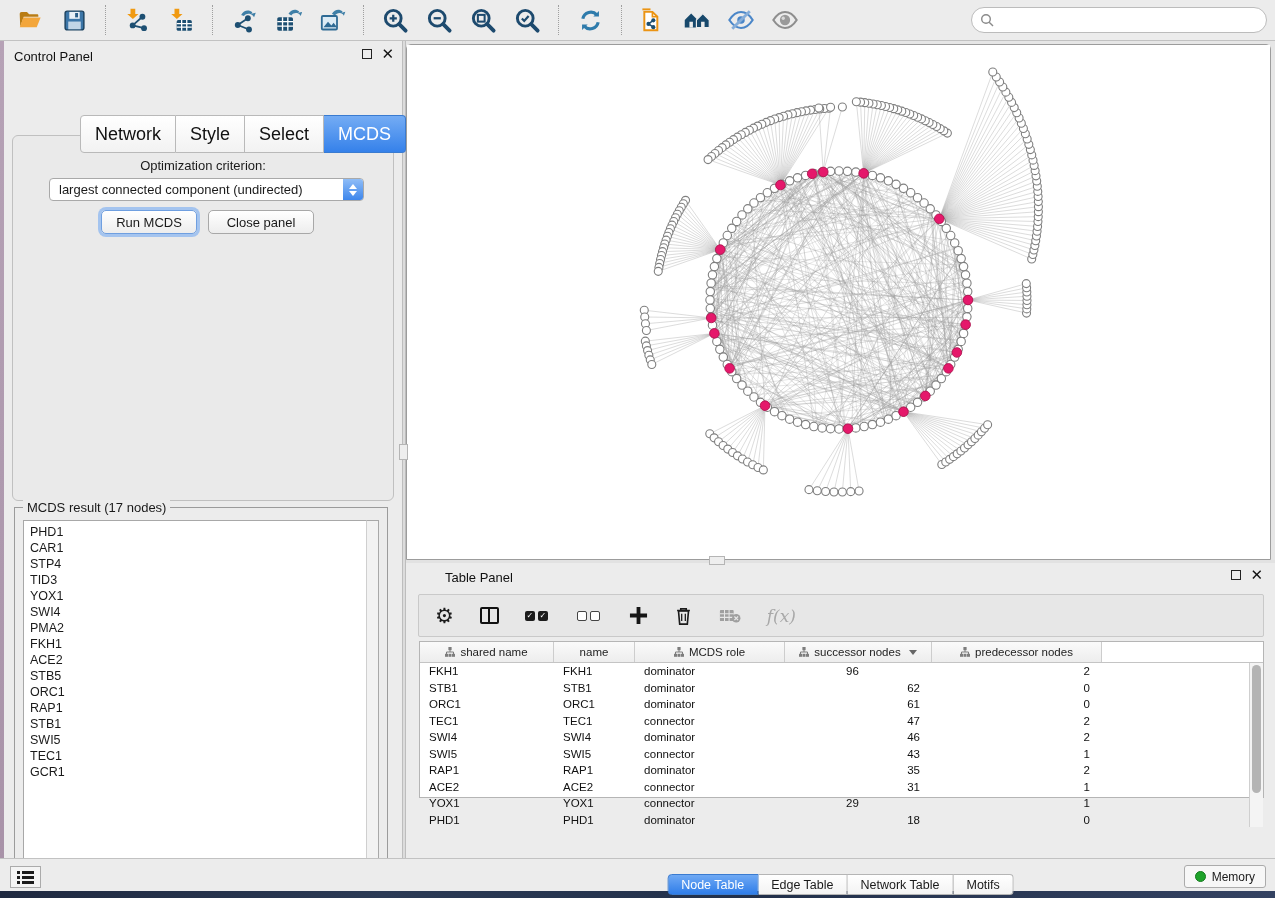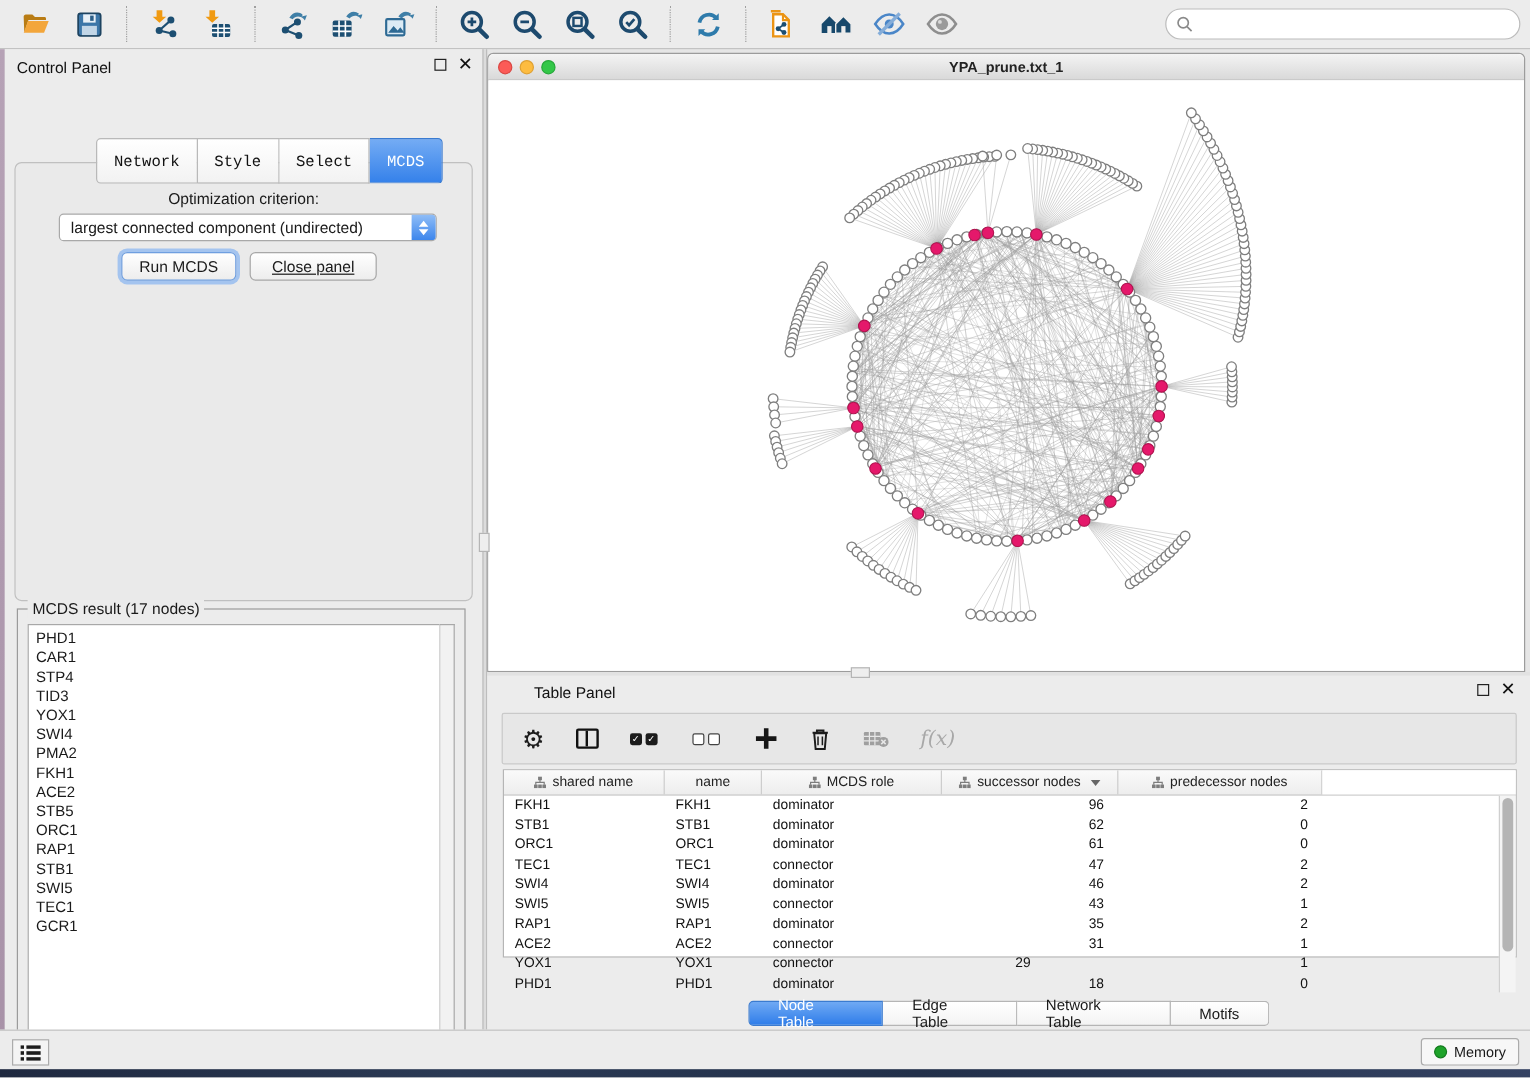--- a/index.html
+++ b/index.html
@@ -26,39 +26,39 @@
   #control-panel { position:absolute; left:4px; top:41px; width:398px; height:817px; background:#ececec; }
   #cp-titlebar { position:absolute; left:0; top:0; width:100%; height:26px; }
   .panel-title { font-size:13px; color:#111; position:absolute; left:10px; top:8px; }
   .win-icons { position:absolute; right:8px; top:8px; display:flex; gap:9px; align-items:center; }
   .float-ic { width:10px; height:10px; border:1.5px solid #222; display:inline-block; }
   .close-ic { font-size:15px; font-weight:bold; color:#111; line-height:10px; }
 
   .seg-row { position:absolute; display:flex; z-index:3; }
   #cp-tabs { left:76px; top:74px; }
   .seg { height:21px; padding:18px 14px; background:linear-gradient(#ffffff,#f2f2f2); border:1px solid #b9b9b9;
-         border-left-width:0; font-size:13px; display:flex; align-items:center; color:#111;font-family:Liberation Mono, monospace; }
+         border-left-width:0; font-size:18px; display:flex; align-items:center; color:#111; }
   .seg:first-child { border-left-width:1px; border-radius:4px 0 0 4px; }
   .seg:last-child { border-radius:0 4px 4px 0; }
   .seg-sel { background:linear-gradient(#74acf4,#3581ea); color:#fff; border-color:#3a7bd0; }
 
   #cp-box { position:absolute; left:8px; top:94px; width:382px; height:366px; background:#eaeaea;
             border:1px solid #c0c0c0; border-radius:6px; }
   #opt-label { position:absolute; left:0; top:22px; width:100%; text-align:center; font-size:13px; }
   #criterion-select { position:absolute; left:36px; top:42px; width:315px; height:23px; background:#fff;
             border:1px solid #a9a9a9; border-radius:4px; display:flex; align-items:center; font-size:13px; }
   #criterion-select .val { flex:1; padding-left:9px; white-space:nowrap; overflow:hidden; }
   .stepper { width:20px; height:21px; border-radius:0 3px 3px 0; background:linear-gradient(#8fbdf7,#3d86ec);
              display:flex; flex-direction:column; align-items:center; justify-content:center; gap:2px; }
   .tri-up { width:0; height:0; border-left:4px solid transparent; border-right:4px solid transparent; border-bottom:5px solid #fff; }
   .tri-dn { width:0; height:0; border-left:4px solid transparent; border-right:4px solid transparent; border-top:5px solid #fff; }
   .pbtn { position:absolute; height:24px; background:linear-gradient(#ffffff,#ededed); border:1px solid #a8a8a8;
           border-radius:5px; font-size:13px; display:flex; align-items:center; justify-content:center; }
   #run-btn { left:88px; top:74px; width:96px; border-color:#6f9fe0; box-shadow:0 0 0 3px rgba(106,164,242,.55); }
-  #closep-btn { left:195px; top:74px; width:106px;text-decoration:underline; }
+  #closep-btn { left:195px; top:74px; width:106px; }
 
   #result-fieldset { position:absolute; left:10px; top:466px; width:374px; height:374px;
                      border:1px solid #9b9b9b; background:#ececec; }
   #result-legend { position:absolute; left:8px; top:-8px; background:#ececec; padding:0 4px; font-size:13px; }
   #result-list { position:absolute; left:8px; top:12px; width:352px; height:350px; background:#fff;
                  border:1px solid #a8a8a8; overflow:hidden; }
   #result-scroll { position:absolute; right:8px; top:12px; width:13px; height:350px; background:#f2f2f2;
                    border:1px solid #a8a8a8; border-left:1px solid #cfcfcf; }
   .mcds-item { font-size:12.5px; line-height:16px; padding-left:6px; }
   #result-list .inner { padding-top:3px; }
@@ -108,22 +108,22 @@
   .sortv { width:0; height:0; border-left:4px solid transparent; border-right:4px solid transparent;
            border-top:5px solid #666; margin-left:3px; }
   .trow { display:flex; height:16.5px; align-items:center; }
   .td { font-size:11.5px; color:#111; overflow:hidden; white-space:nowrap; }
   .td-text { padding-left:9px; text-align:left; }
   .td-num { text-align:right; padding-right:12px; }
   #tp-scroll { position:absolute; right:0; top:21px; width:14px; height:164px; background:#f4f4f4;
                border-left:1px solid #cfcfcf; }
   #tp-thumb { position:absolute; left:2px; top:2px; width:9px; height:128px; background:#b4b4b4; border-radius:5px; }
   #tp-tabs { left:50%; transform:translateX(-50%); top:271px; }
-  .seg2 { height:21px; padding:0 24px; background:linear-gradient(#ffffff,#f3f3f3); border:1px solid #b5b5b5;
-          border-left-width:0; font-size:12.5px; display:flex; align-items:center; }
+  .seg2 { height:21px; padding:0 13px; background:linear-gradient(#ffffff,#f3f3f3); border:1px solid #b5b5b5;
+          border-left-width:0; font-size:12.5px; display:flex; align-items:center;margin-top:40px; }
   .seg2:first-child { border-left-width:1px; border-radius:4px 0 0 4px; }
   .seg2:last-child { border-radius:0 4px 4px 0; }
   .seg2-sel { background:linear-gradient(#6fa9f4,#2f7de9); color:#fff; border-color:#3a7bd0; }
 
   
   #status-bar { position:absolute; left:0; top:858px; width:1275px; height:33px; background:#ececec;
                 border-top:1px solid #c2c2c2; }
   #burger-btn { position:absolute; left:10px; top:7px; width:31px; height:22px; background:#f4f4f4;
                 border:1px solid #ababab; display:flex; align-items:center; justify-content:center; }
   #memory-btn { position:absolute; right:9px; top:6px; height:23px; padding:0 10px; background:#f7f7f7;
@@ -321,26 +321,20 @@
         </div>
       </div>
     <div id="result-scroll"></div>
   </div>
 </div>
 
 <div id="v-split"></div>
 <div id="v-handle"></div>
 
 <div id="net-window">
-  <div id="net-titlebar">
-    <span class="tl" id="tl-close"></span>
-    <span class="tl" id="tl-min"></span>
-    <span class="tl" id="tl-zoom"></span>
-    <span id="net-title">YPA_prune.txt_1</span>
-  </div>
   <div id="net-canvas"><svg width="863" height="492" viewBox="0 0 863 492">
         <g>
           <line x1="434.11592754722204" y1="383.982645540456" x2="522.1912813843064" y2="162.7691333540833" stroke="#9a9a9a" stroke-opacity="0.35" stroke-width="0.7"></line>
           <line x1="326.50852068337787" y1="329.24653386920284" x2="541.759421554631" y2="322.77808923238257" stroke="#9a9a9a" stroke-opacity="0.35" stroke-width="0.7"></line>
           <line x1="316.1808298922549" y1="198.19401584733163" x2="379.6716368235139" y2="372.9098910493508" stroke="#9a9a9a" stroke-opacity="0.35" stroke-width="0.7"></line>
           <line x1="413.9316388322828" y1="382.72836147353075" x2="332.3077819908649" y2="173.13143662907555" stroke="#9a9a9a" stroke-opacity="0.35" stroke-width="0.7"></line>
           <line x1="320.56548597817323" y1="190.01270058912058" x2="513.0505701121225" y2="154.64161677019743" stroke="#9a9a9a" stroke-opacity="0.35" stroke-width="0.7"></line>
           <line x1="434.26060617592725" y1="126.0198090413983" x2="303.4294869877789" y2="244.48224435659927" stroke="#9a9a9a" stroke-opacity="0.35" stroke-width="0.7"></line>
           <line x1="409.1350651051328" y1="128.04254747257454" x2="438.920666077475" y2="383.81422429624797" stroke="#9a9a9a" stroke-opacity="0.35" stroke-width="0.7"></line>
           <line x1="459.47535988070024" y1="128.95990876143412" x2="303.7458499887361" y2="241.148176838834" stroke="#9a9a9a" stroke-opacity="0.35" stroke-width="0.7"></line>
@@ -1293,21 +1287,21 @@
           </svg>
           <span>predecessor nodes</span>
         </div>
         <div class="th th-filler"></div>
       </div>
     <div id="tp-rows">
         <div class="trow">
           <div class="td td-text" style="width: 134px;">FKH1</div>
           <div class="td td-text" style="width: 81px;">FKH1</div>
           <div class="td td-text" style="width: 150px;">dominator</div>
-          <div class="td td-num" style="width: 147px;">96</div>
+          <div class="td td-num" style="width: 147px; text-align: center;">96</div>
           <div class="td td-num" style="width: 170px;">2</div>
         </div>
         <div class="trow">
           <div class="td td-text" style="width: 134px;">STB1</div>
           <div class="td td-text" style="width: 81px;">STB1</div>
           <div class="td td-text" style="width: 150px;">dominator</div>
           <div class="td td-num" style="width: 147px;">62</div>
           <div class="td td-num" style="width: 170px;">0</div>
         </div>
         <div class="trow">

